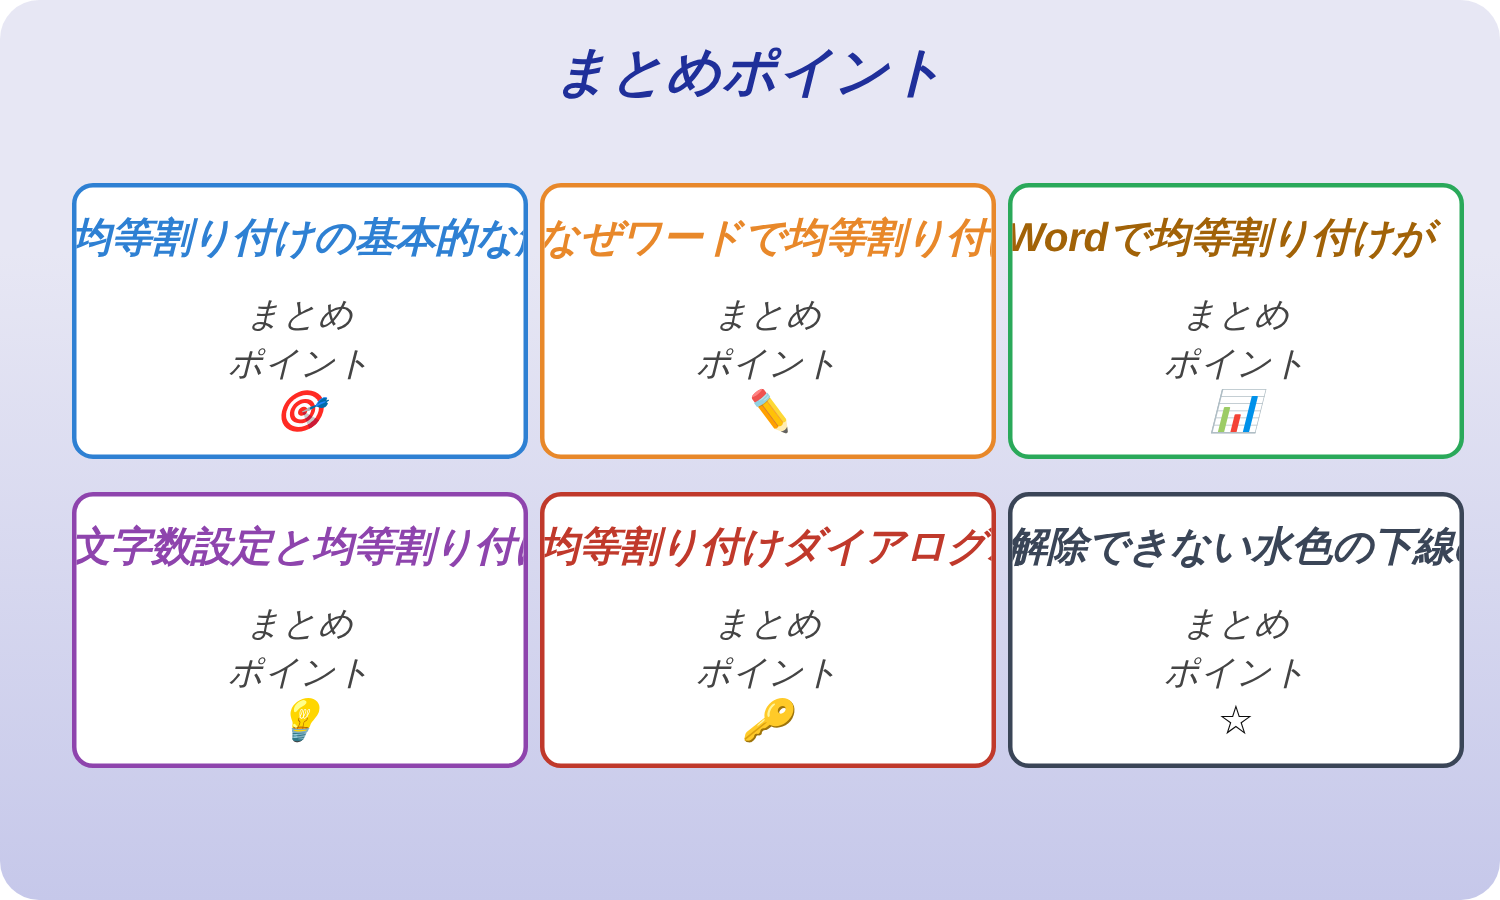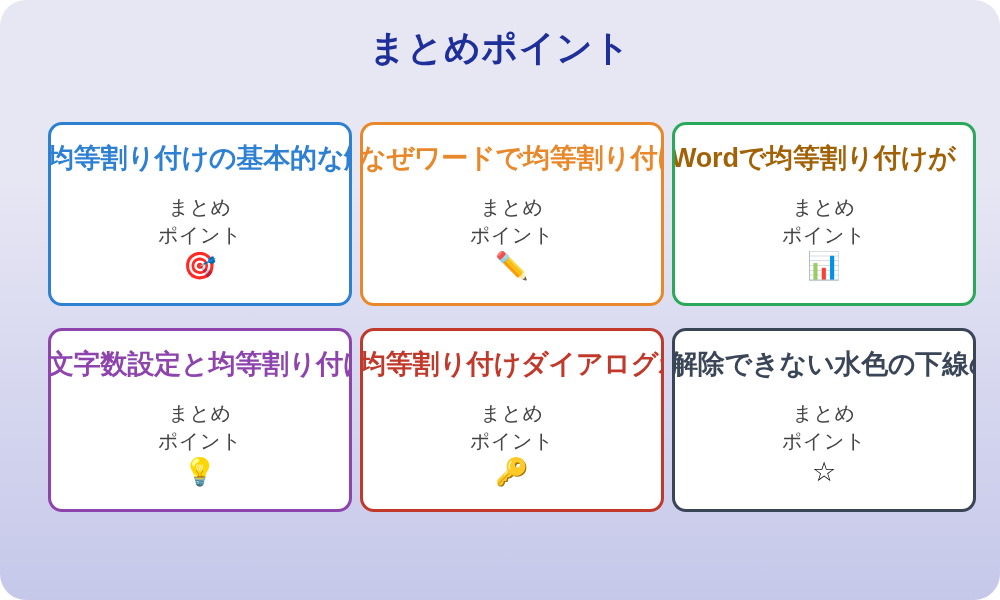--- a/index.html
+++ b/index.html
@@ -15,20 +15,21 @@
   }
 
   .slide {
     position: relative;
     width: 1000px;
     height: 600px;
     box-sizing: border-box;
     border-radius: 26px;
     background: linear-gradient(180deg, #e7e7f4 0%, #e2e2f2 28%, #d7d8ef 62%, #c6c8ea 100%);
     overflow: hidden;
+    font-style: italic;
   }
 
   .slide-title {
     position: absolute;
     top: 26px;
     left: 0;
     width: 1000px;
     text-align: center;
     font-size: 36px;
     font-weight: bold;
@@ -76,21 +77,21 @@
 
   .card-body {
     position: absolute;
     top: 68px;
     left: 0;
     width: 100%;
     text-align: center;
   }
 
   .card-body-line {
-    font-size: 20px;
+    font-size: 23px;
     line-height: 1.42;
     color: #444444;
     letter-spacing: 0.5px;
   }
 
   .card-icon {
     margin-top: 2px;
     font-size: 27px;
     line-height: 1.1;
     color: #0b0b0b;

